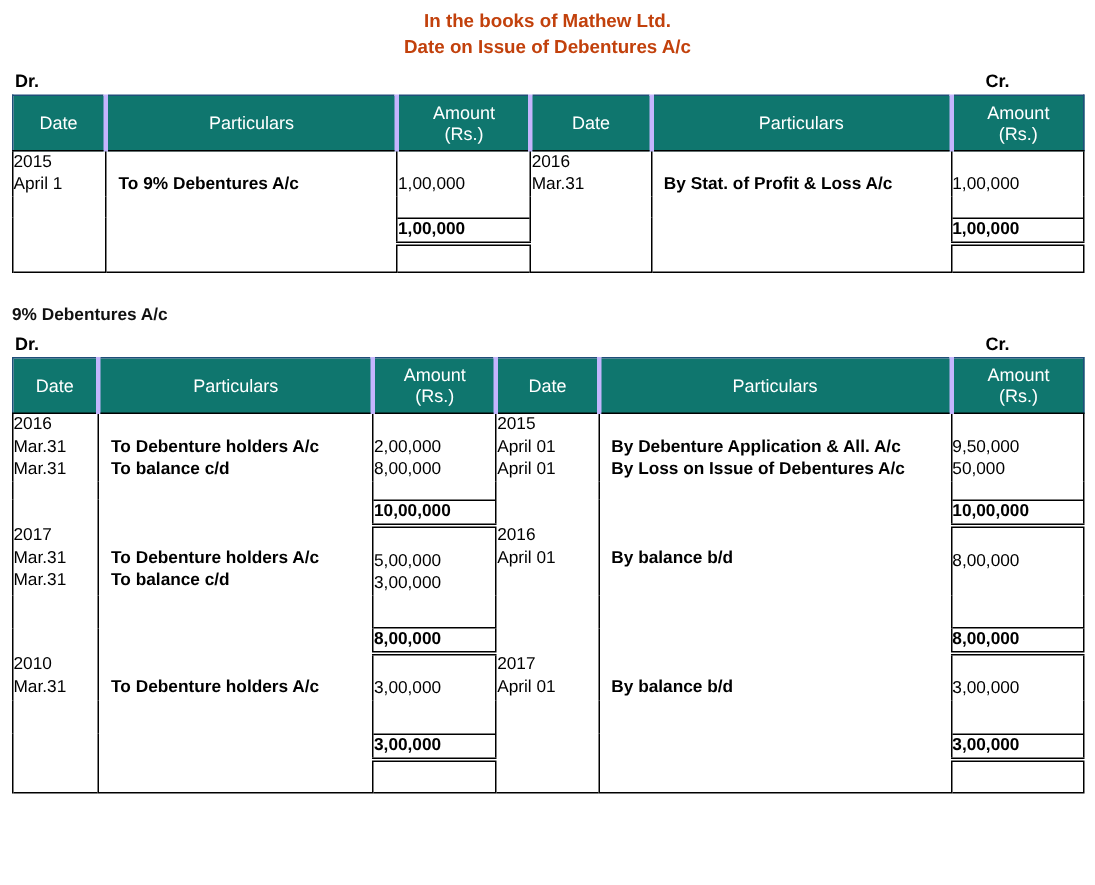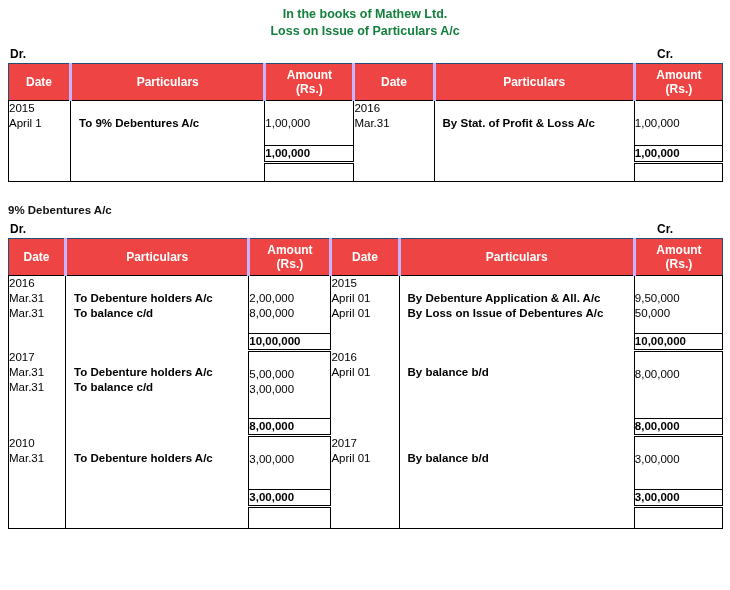--- a/index.html
+++ b/index.html
@@ -17,21 +17,21 @@
   }
 
   .page { position: relative; width: 730px; height: 590px; }
 
   
   .title-block {
     text-align: center;
     font-weight: bold;
     font-size: 12.5px;
     line-height: 17px;
-    color: #15803d;
+    color: #c2410c;
   }
   .title-line { display: block; }
 
   .ledger-title {
     font-weight: bold;
     font-size: 11.5px;
     line-height: 16px;
     color: #111111;
   }
 
@@ -56,23 +56,23 @@
   table.ledger td, table.ledger th {
     border-left: 1px solid #000000;
     border-right: 1px solid #000000;
     padding: 0;
     vertical-align: top;
     font-size: 11.5px;
     line-height: 15px;
     background: #ffffff;
   }
   table.ledger thead th {
-    background: #ef4444;
+    background: #0f766e;
     color: #ffffff;
-    font-weight: bold;
+    font-weight: normal;
     vertical-align: middle;
     border: 1px solid #1F4E79;
     border-bottom: 1px solid #000000;
     font-size: 12px;
     line-height: 14px;
     padding: 4px 0;
   }
   table.ledger thead th.sep-left { border-left: 3px solid #c4b5fd; }
 
   
@@ -93,21 +93,21 @@
   .v-gap { height: 20px; }
 </style>
 </head>
 <body>
 
 <div class="page">
 
   <div style="height:6px"></div>
   <div class="title-block">
     <span class="title-line">In the books of Mathew Ltd.</span>
-    <span class="title-line">Loss on Issue of Particulars A/c</span>
+    <span class="title-line">Date on Issue of Debentures A/c</span>
   </div>
 
   <div style="height:6px"></div>
 
   <div class="drcr">
     <span class="dr">Dr.</span>
     <span class="cr">Cr.</span>
   </div>
 
   <table class="ledger" style="width:715px;">

